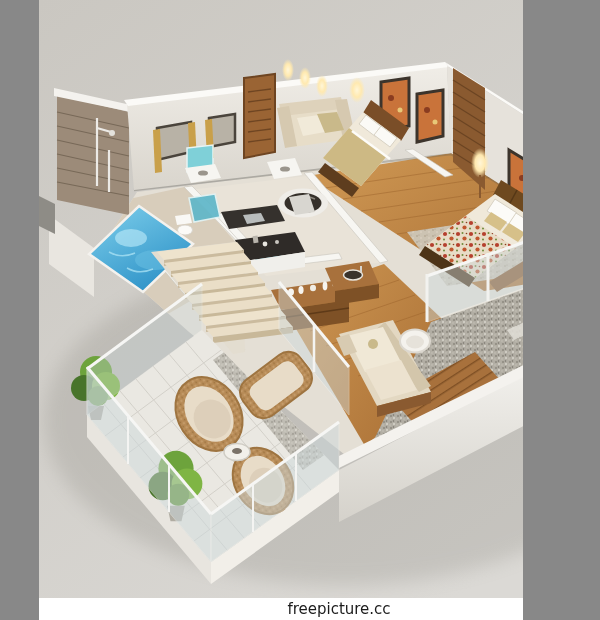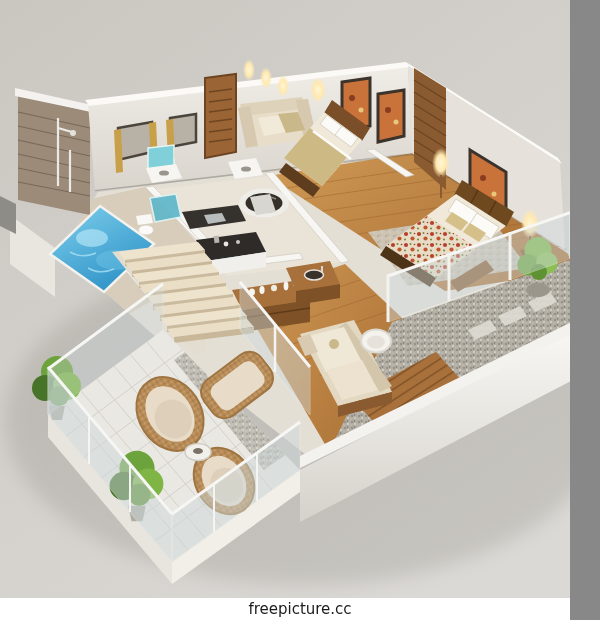--- a/index.html
+++ b/index.html
@@ -1,16 +1,16 @@
 <!DOCTYPE html>
 <html><head>
 <meta charset="utf-8">
 <style>
   html,body{margin:0;padding:0;background:#888;}
-  #stage{width:570px;height:620px;position:relative;overflow:hidden;font-family:"DejaVu Sans",sans-serif;}
+  #stage{width:484px;height:620px;position:relative;overflow:hidden;font-family:"DejaVu Sans",sans-serif;padding-left:39px;}
   svg{display:block;}
   text{font-family:"DejaVu Sans","Liberation Sans",sans-serif;}
 </style>
 </head>
 <body>
 
 <div id="stage">
 <svg width="600" height="620" viewBox="0 0 600 620">
   <defs>
     <linearGradient id="bgGrad" x1="0" y1="0" x2="0.7" y2="1">

